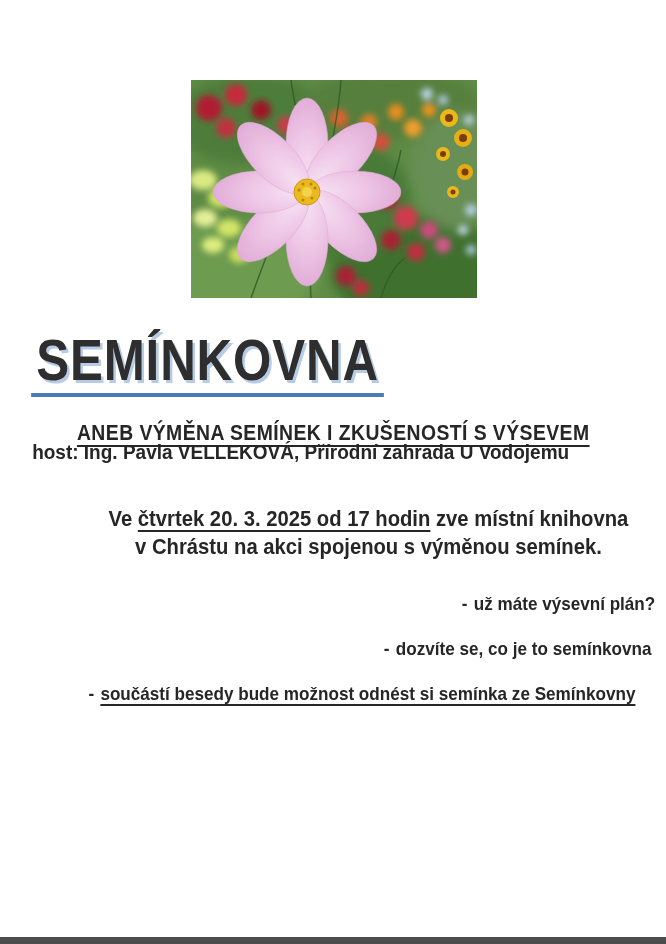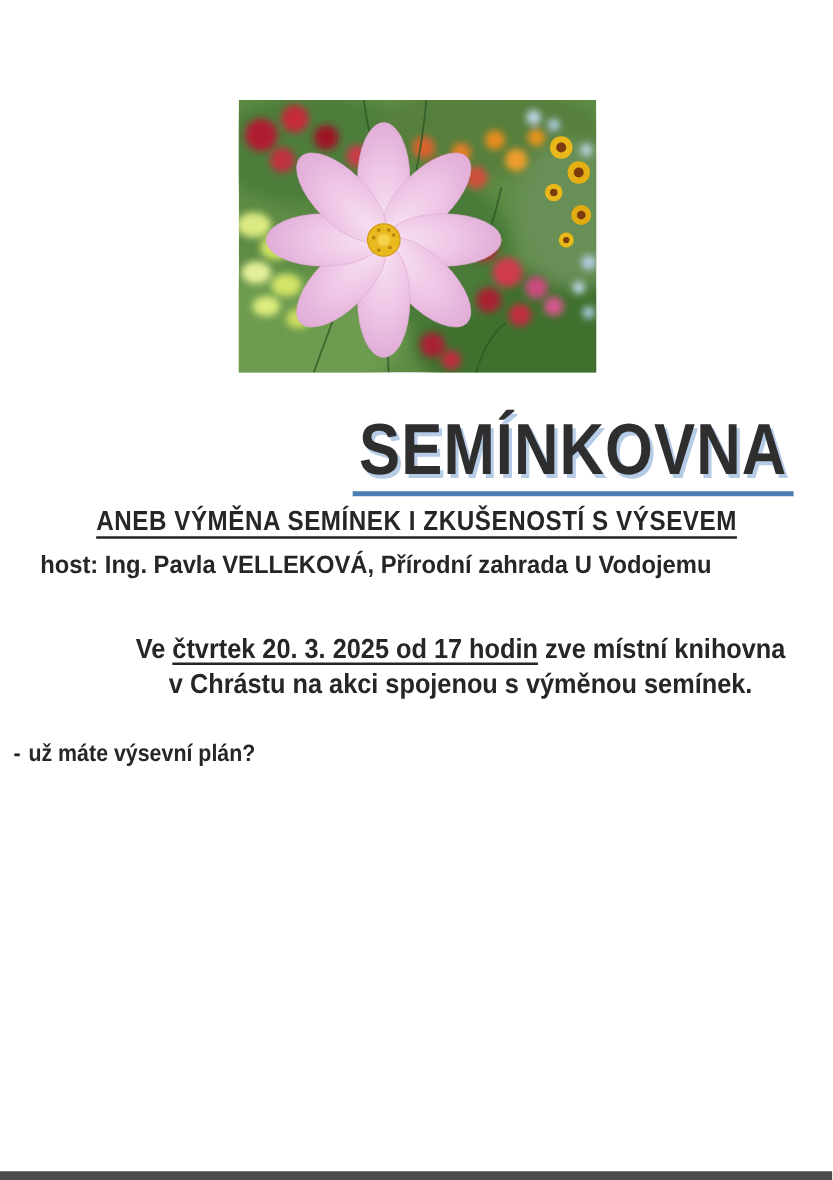--- a/index.html
+++ b/index.html
@@ -8,33 +8,33 @@
     background: #ffffff;
     font-family: "Liberation Sans", sans-serif;
     color: #262626;
     overflow: hidden;
   }
   .page { position: relative; width: 666px; height: 944px; background: #fff; overflow: hidden; }
 
   .photo { position: absolute; left: 191px; top: 80px; width: 286px; height: 218px; }
   .photo svg { display: block; }
 
-  .title-wrap { position: absolute; top: 329px; left: 0; width: 666px; text-align: right; }
+  .title-wrap { position: absolute; top: 329px; left: 0; width: 666px; text-align: left; }
   .title {
     display: inline-block;
     font-size: 58px; font-weight: 700; line-height: 1.08;
     letter-spacing: 1px; color: #2e2e2e;
     text-shadow: 3px 3px 0 #b5cbe6;
     border-bottom: 4px solid #4c7cb5;
     padding: 0 6px 1px;
     transform: scaleX(0.85); transform-origin: center;
     white-space: nowrap;
   }
 
-  .subtitle-wrap { position: absolute; top: 404px; left: 0; width: 666px; text-align: center; }
+  .subtitle-wrap { position: absolute; top: 420px; left: 0; width: 666px; text-align: center; }
   .subtitle {
     display: inline-block;
     font-size: 22px; font-weight: 700; letter-spacing: 0.5px;
     transform: scaleX(0.88); transform-origin: center;
     white-space: nowrap;
     text-decoration: underline;
     text-underline-offset: 5px;
     text-decoration-thickness: 2px;
   }
 
@@ -44,21 +44,21 @@
     transform: scaleX(0.95); transform-origin: center; white-space: nowrap;
   }
 
   .lead-wrap { position: absolute; top: 505px; left: 0; width: 666px; text-align: center; padding-left: 35px; }
   .lead {
     display: inline-block; font-size: 22px; font-weight: 600; line-height: 28px;
     transform: scaleX(0.92); transform-origin: center; white-space: nowrap;
   }
   .u2 { text-decoration: underline; text-underline-offset: 4px; text-decoration-thickness: 2px; }
 
-  .bullets { position: absolute; top: 594px; left: 0; width: 666px; margin: 0; padding: 0; list-style: none; text-align: left; }
+  .bullets { position: absolute; top: 594px; left: 0; width: 666px; margin: 0; padding: 0; list-style: none; text-align: right; }
   .bullets li { margin-bottom: 25px; line-height: 19px; }
   .row { display: inline-block; font-size: 19px; font-weight: 600; transform: scaleX(0.9); transform-origin: center; white-space: nowrap; }
   .dash { margin-right: 7px; }
   .u { text-decoration: underline; text-underline-offset: 4px; text-decoration-thickness: 1.5px; }
 
   .bottom-bar { position: absolute; left: 0; bottom: 0; width: 666px; height: 7px; background: #4d4d4d; }
 </style>
 </head>
 <body>
 
@@ -191,17 +191,19 @@
   <div class="host-wrap">
     <span class="host">host: Ing. Pavla VELLEKOVÁ, Přírodní zahrada U Vodojemu</span>
   </div>
 
   <div class="lead-wrap">
     <span class="lead"><span>Ve </span><span class="u2">čtvrtek 20. 3. 2025 od 17 hodin</span><span> zve místní knihovna</span><br><span>v Chrástu na akci spojenou s výměnou semínek.</span></span>
   </div>
 
   <ul class="bullets">
     <li><span class="row"><span class="dash">-</span><span>už máte výsevní plán?</span></span></li>
+    <li><span class="row"><span class="dash">-</span><span>dozvíte se, co je to semínkovna</span></span></li>
+    <li><span class="row"><span class="dash">-</span><span class="u">součástí besedy bude možnost odnést si semínka ze Semínkovny</span></span></li>
   </ul>
 
   <div class="bottom-bar"></div>
 
 </div>
 
 </body></html>

